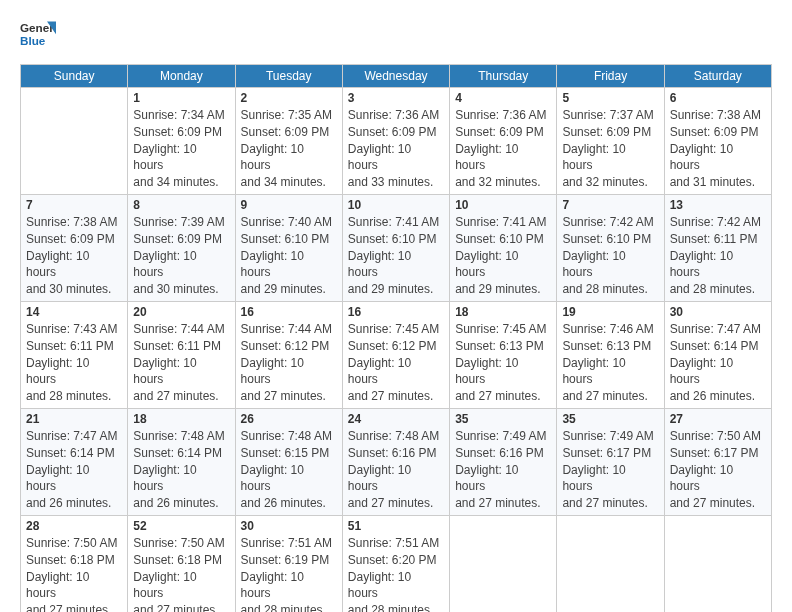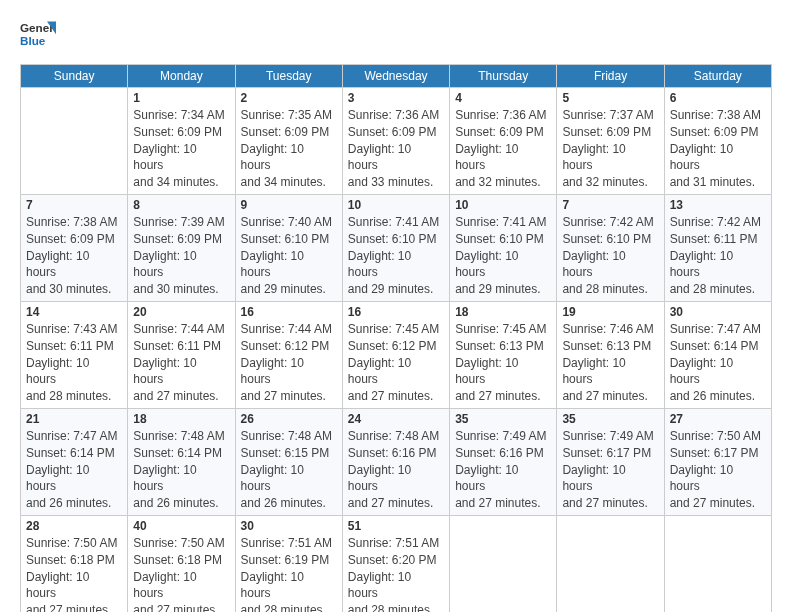--- a/index.html
+++ b/index.html
@@ -232,21 +232,21 @@
             <span class="day-num">27</span>
             <div class="day-info">Sunrise: 7:50 AM<br>Sunset: 6:17 PM<br>Daylight: 10 hours<br>and 27 minutes.</div>
           </td>
         </tr>
         <tr>
           <td>
             <span class="day-num">28</span>
             <div class="day-info">Sunrise: 7:50 AM<br>Sunset: 6:18 PM<br>Daylight: 10 hours<br>and 27 minutes.</div>
           </td>
           <td>
-            <span class="day-num">40</span>
+            <span class="day-num">52</span>
             <div class="day-info">Sunrise: 7:50 AM<br>Sunset: 6:18 PM<br>Daylight: 10 hours<br>and 27 minutes.</div>
           </td>
           <td>
             <span class="day-num">30</span>
             <div class="day-info">Sunrise: 7:51 AM<br>Sunset: 6:19 PM<br>Daylight: 10 hours<br>and 28 minutes.</div>
           </td>
           <td>
             <span class="day-num">51</span>
             <div class="day-info">Sunrise: 7:51 AM<br>Sunset: 6:20 PM<br>Daylight: 10 hours<br>and 28 minutes.</div>
           </td>

